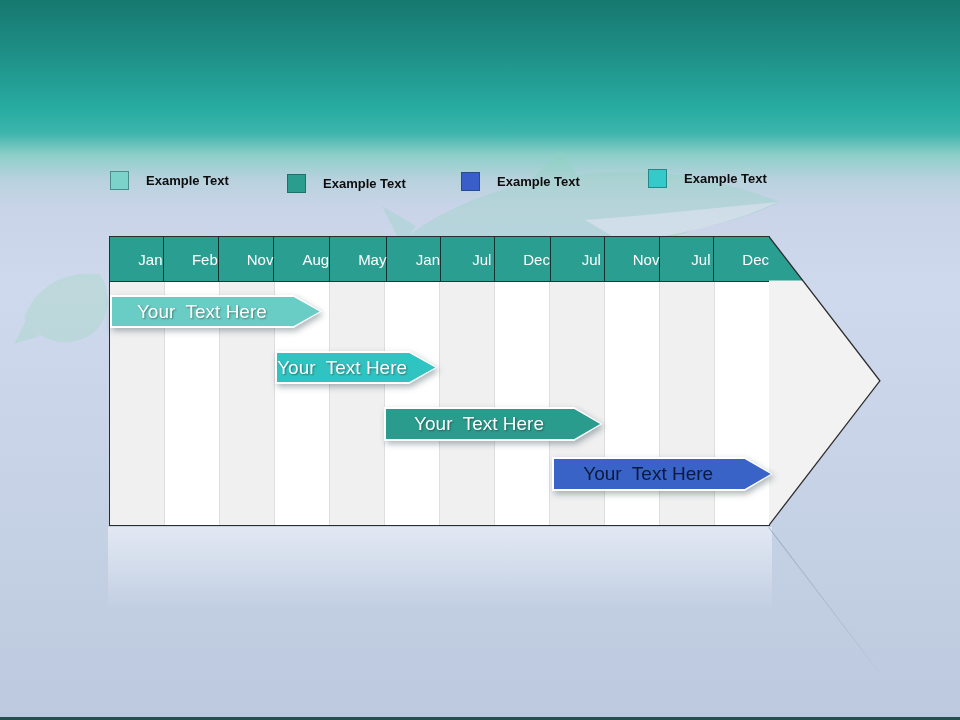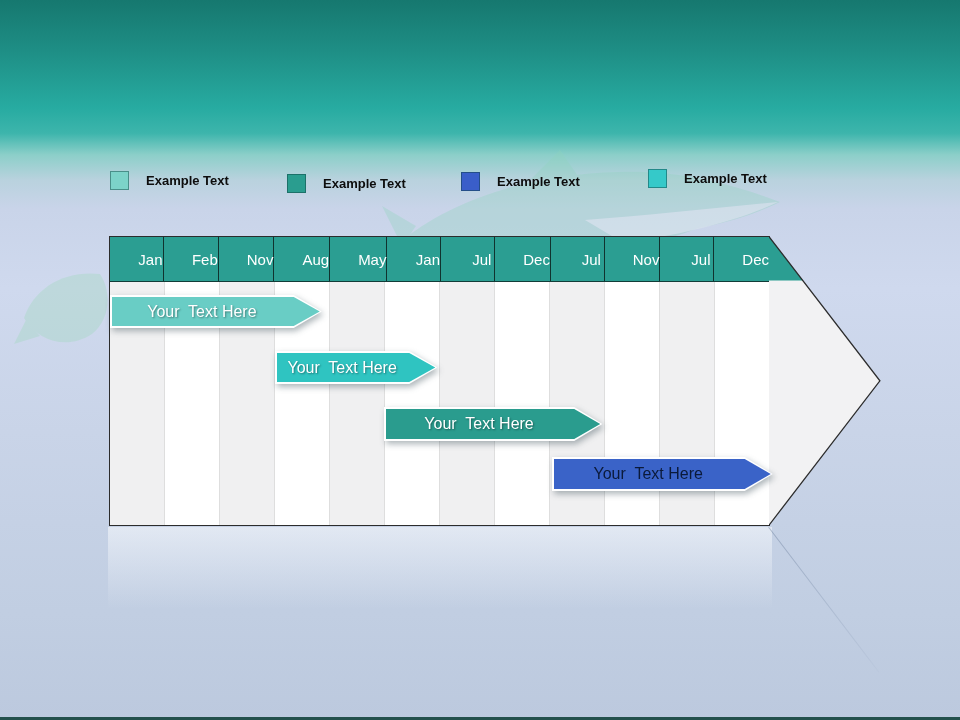--- a/index.html
+++ b/index.html
@@ -30,21 +30,21 @@
   .month-cell{flex:1;display:flex;align-items:center;justify-content:center;color:#ffffff;font-size:15px;border-right:1px solid #10332f;padding-left:28px;}
   .month-cell:last-child{border-right:none;text-align:right;}
   .arrow-tip{position:absolute;left:769px;top:236px;z-index:2;}
   
   .bar{position:absolute;z-index:3;filter:drop-shadow(2px 3px 3px rgba(40,60,70,0.38));}
   .bar-outer{position:absolute;inset:0;background:#ffffff;
     clip-path:polygon(0 0, calc(100% - 28px) 0, 100% 50%, calc(100% - 28px) 100%, 0 100%);}
   .bar-inner{position:absolute;inset:2px;background:var(--bar-color,#999);
     clip-path:polygon(0 0, calc(100% - 26px) 0, 100% 50%, calc(100% - 26px) 100%, 0 100%);}
   .bar-label{position:absolute;inset:0 28px 0 0;display:flex;align-items:center;justify-content:center;
-    color:var(--bar-text,#fff);font-size:16px;white-space:pre;text-shadow:var(--bar-label-shadow,none);}
+    color:var(--bar-text,#fff);font-size:19px;white-space:pre;text-shadow:var(--bar-label-shadow,none);}
   
   .reflection-haze{position:absolute;left:108px;top:527px;width:664px;height:82px;z-index:1;
     background:linear-gradient(180deg,rgba(245,248,252,0.6),rgba(245,248,252,0));}
   .reflection-edge{position:absolute;left:769px;top:527px;width:182px;height:1px;z-index:1;
     background:linear-gradient(90deg,rgba(100,120,150,0.45),rgba(100,120,150,0.04));
     transform-origin:0 0;transform:rotate(52.7deg);}
   .bottom-strip{position:absolute;left:0;right:0;bottom:0;height:3px;background:#23504c;z-index:4;}
 </style>
 </head>
 <body>

